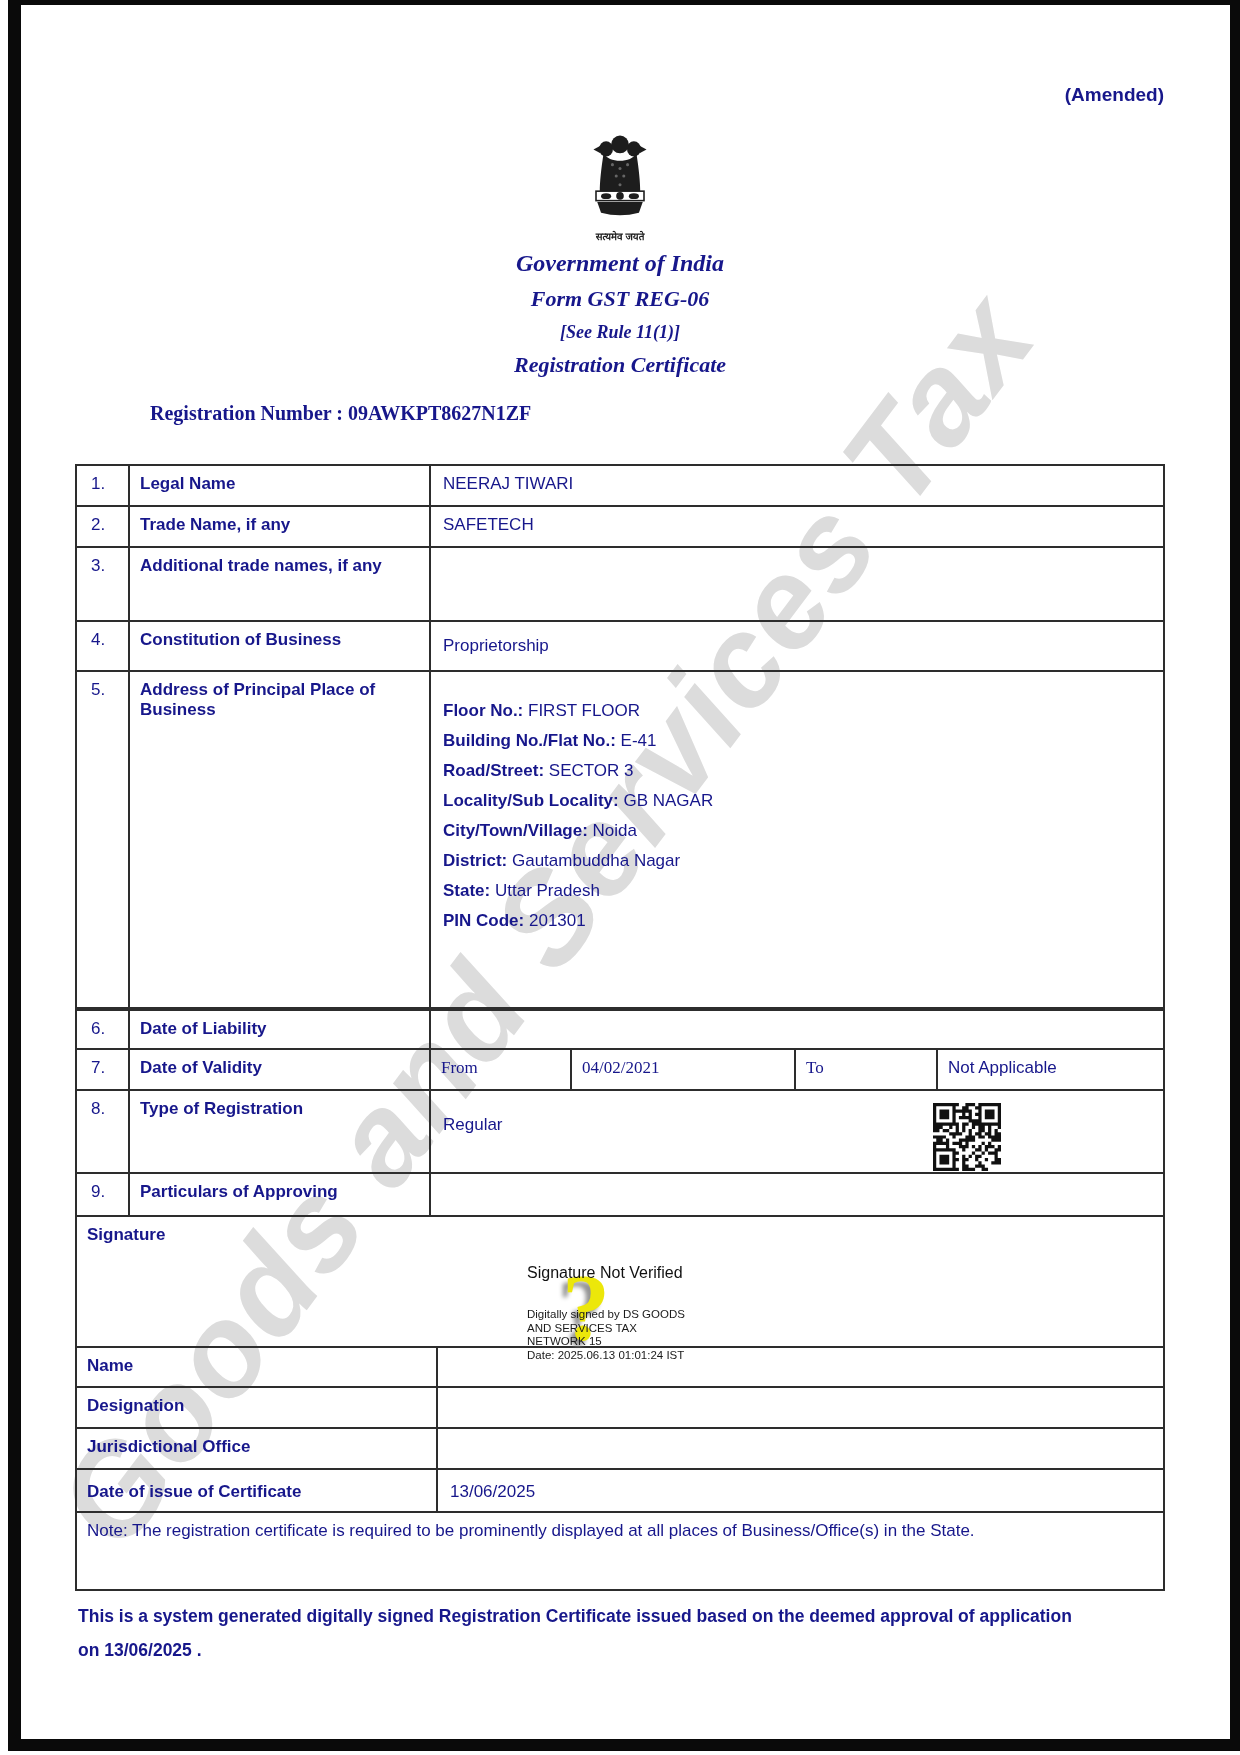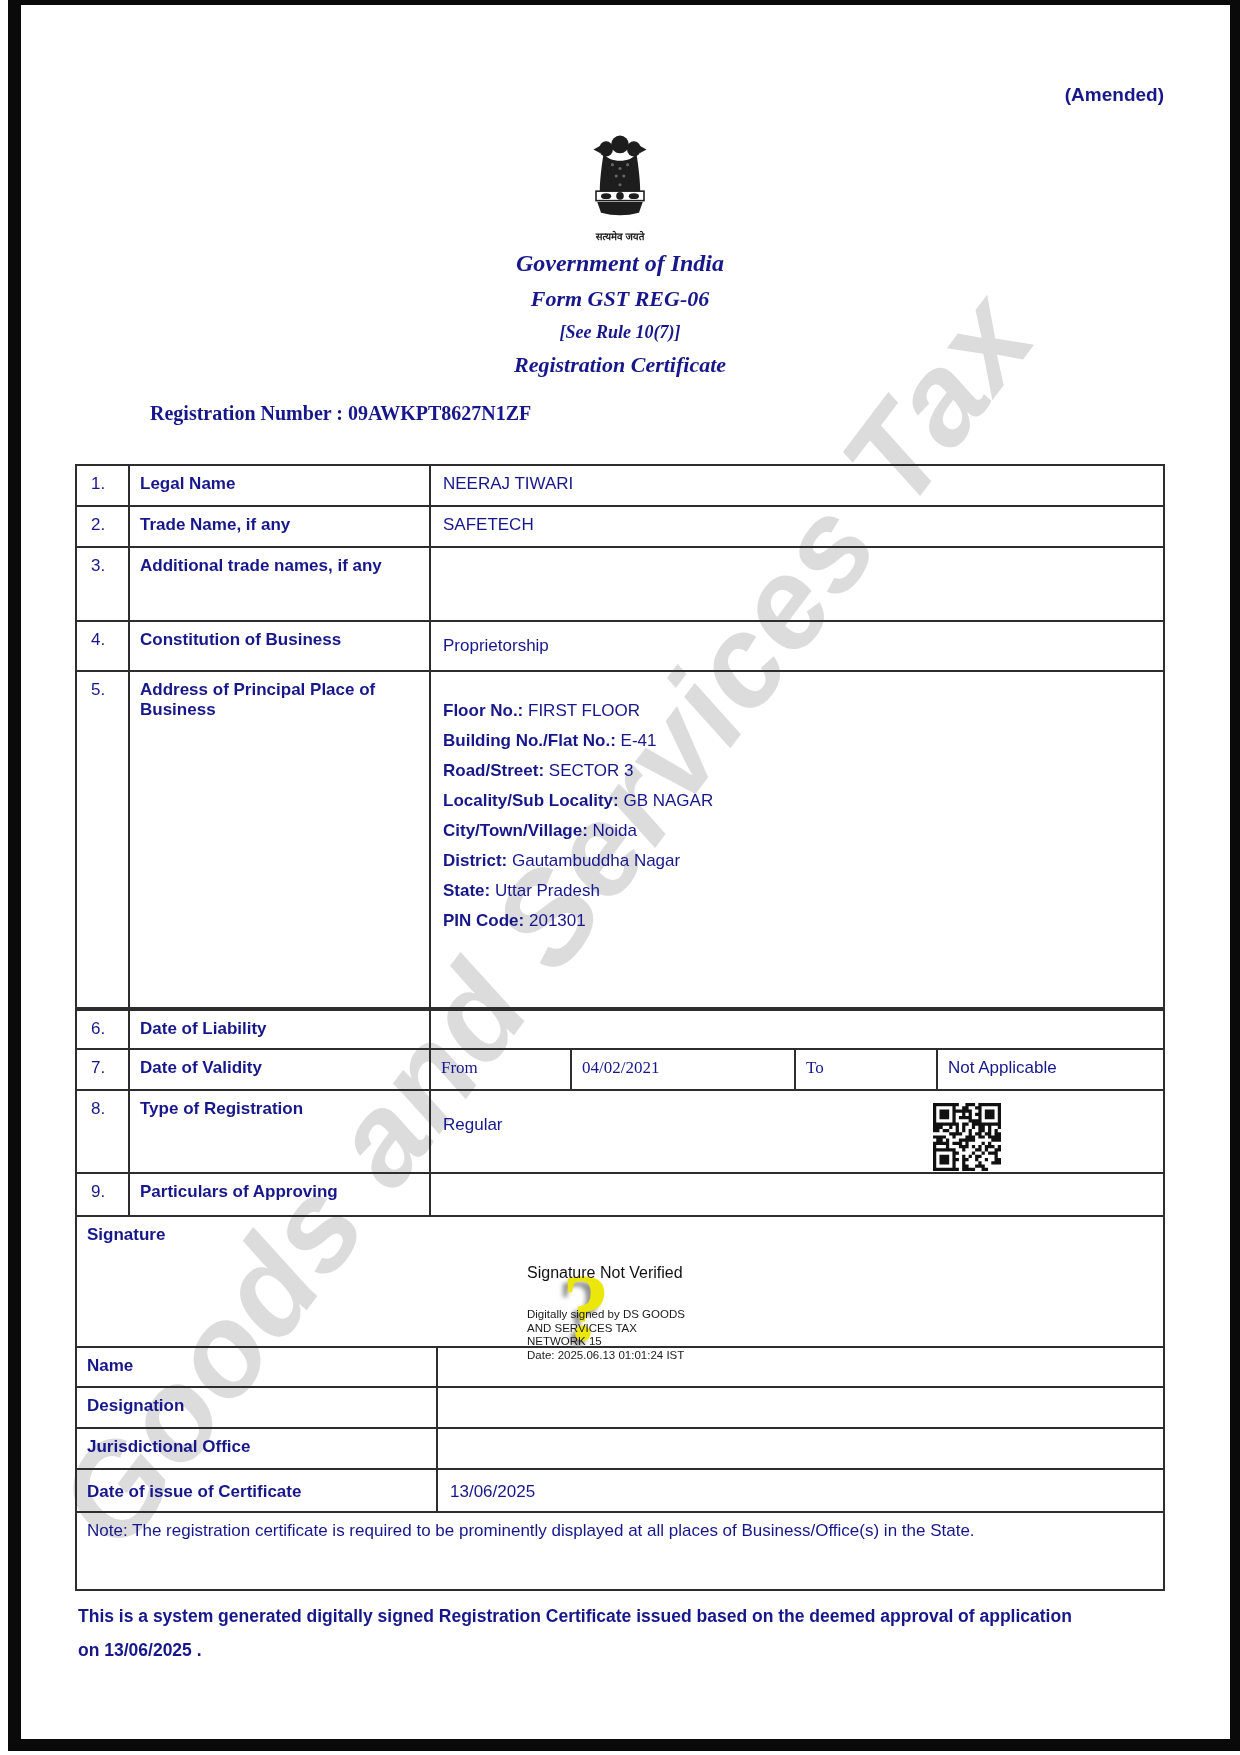--- a/index.html
+++ b/index.html
@@ -87,21 +87,21 @@
         <ellipse cx="38" cy="108" rx="8" ry="4.5"></ellipse>
         <ellipse cx="82" cy="108" rx="8" ry="4.5"></ellipse>
         <path d="M24,117 L96,117 L90,134 Q60,142 30,134 Z"></path>
       </g>
     </svg>
     <div class="motto">सत्यमेव जयते</div>
   </div>
 
   <div class="hserif h-gov">Government of India</div>
   <div class="hserif h-form">Form GST REG-06</div>
-  <div class="hserif h-rule">[See Rule 10(7)]</div>
+  <div class="hserif h-rule">[See Rule 11(1)]</div>
   <div class="hserif h-cert">Registration Certificate</div>
 
   <div class="regnum">
     <span>Registration Number :</span>
     <span>09AWKPT8627N1ZF</span>
   </div>
 
   <div class="gst-table">
 
     <div class="trow first" style="min-height:39px;">

